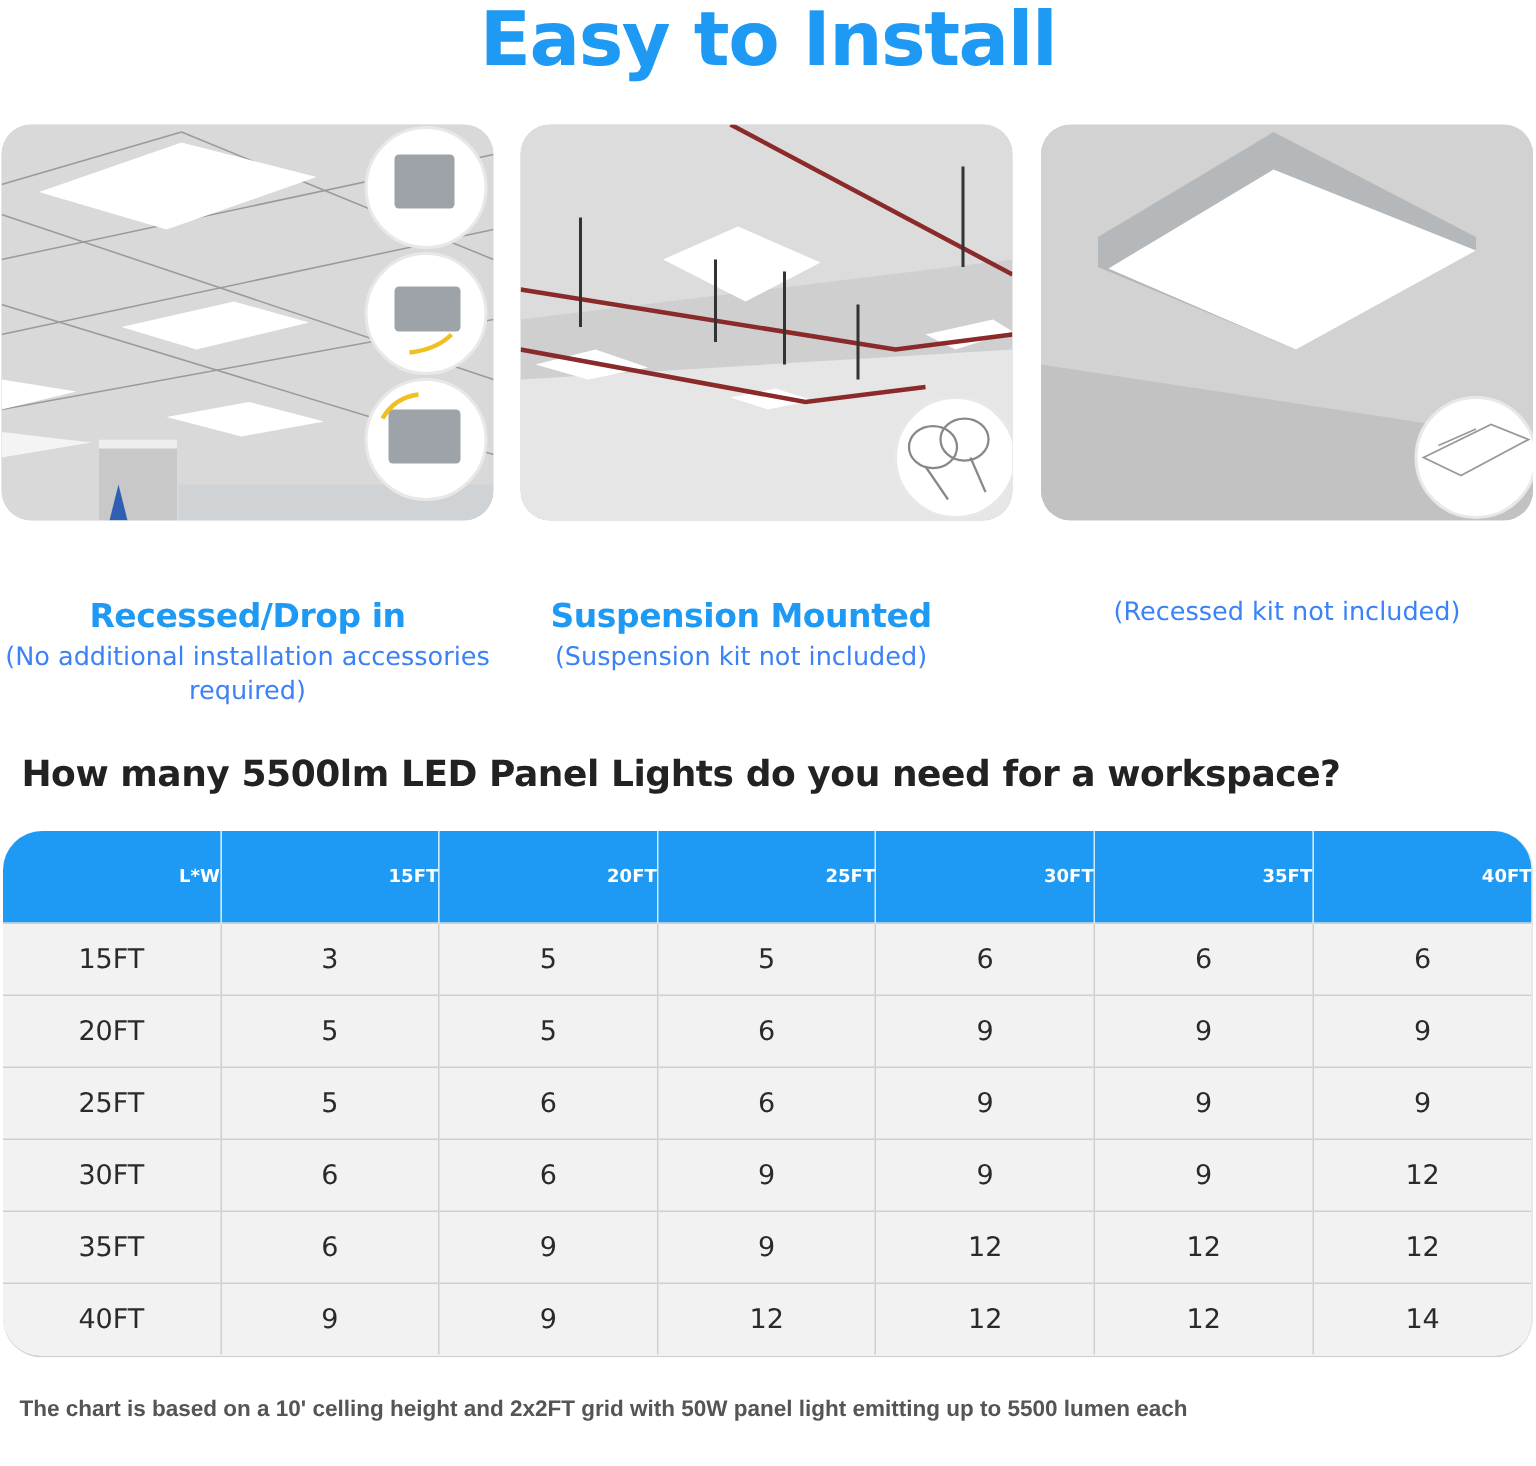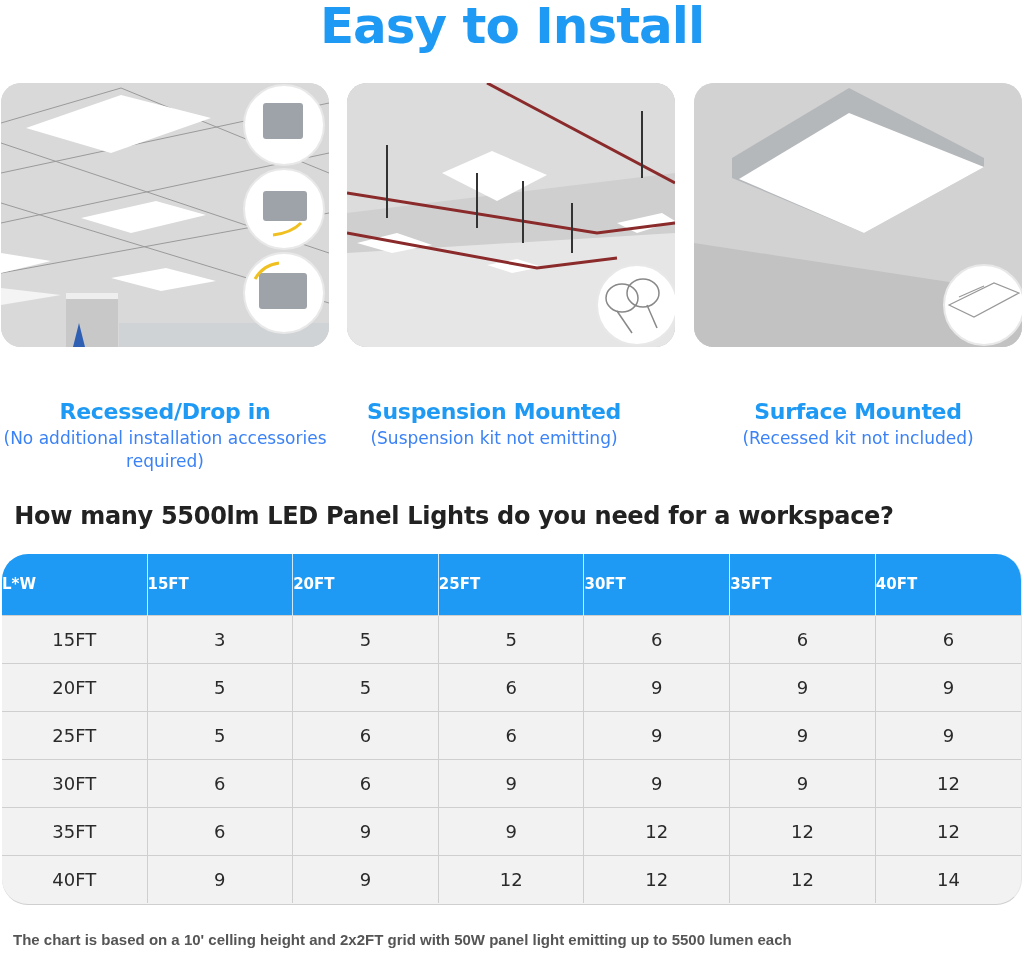--- a/index.html
+++ b/index.html
@@ -33,22 +33,22 @@
       font-size: 24px; font-weight: bold; color: #222; line-height: 32px; letter-spacing: -0.3px;
     }
 
     .table-wrap {
       position: absolute; top: 554px; left: 2px; width: 1020px; height: 351px;
       border-radius: 26px 26px 26px 26px; overflow: hidden; background: #f2f2f2;
       border-bottom: 1px solid #cfcfcf; border-right: 1px solid #e6e6e6;
     }
     table { border-collapse: collapse; width: 100%; table-layout: fixed; }
     th {
-      background: #1e9af4; color: #ffffff; font-size: 15px; font-weight: bold;
-      height: 61px; text-align: left; border-right: 1px solid #cfe8fb;
+      background: #1e9af4; color: #ffffff; font-size: 12px; font-weight: bold;
+      height: 61px; text-align: right; border-right: 1px solid #cfe8fb;
     }
     th:last-child { border-right: none; }
     td {
       height: 48px; text-align: center; font-size: 18px; color: #2a2a2a;
       border-right: 1px solid #cfcfcf; border-top: 1px solid #cfcfcf;
     }
     td:last-child { border-right: none; }
     col.c0 { width: 145px; }
 
     .footnote {
@@ -143,24 +143,23 @@
     </g>
   </svg>
 </div>
 
 <div class="caption" id="cap-1">
   <div class="cap-title">Recessed/Drop in</div>
   <div class="cap-sub">(No additional installation accessories required)</div>
 </div>
 <div class="caption" id="cap-2">
   <div class="cap-title">Suspension Mounted</div>
-  <div class="cap-sub">(Suspension kit not emitting)</div>
+  <div class="cap-sub">(Suspension kit not included)</div>
 </div>
 <div class="caption" id="cap-3">
-  <div class="cap-title">Surface Mounted</div>
   <div class="cap-sub">(Recessed kit not included)</div>
 </div>
 
 <div class="question">How many 5500lm LED Panel Lights do you need for a workspace?</div>
 
 <div class="table-wrap">
   <table>
     <colgroup>
         <col class="c0">
         <col>

